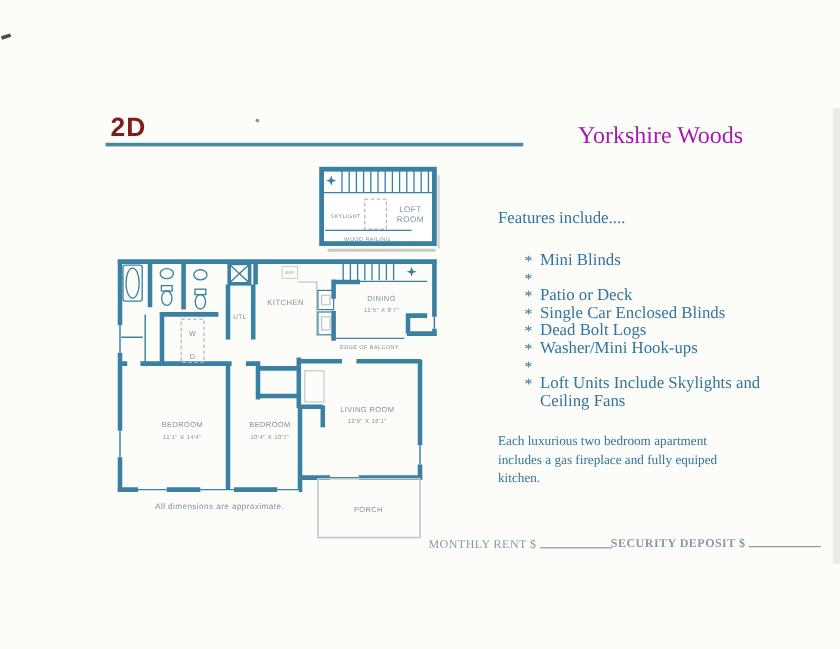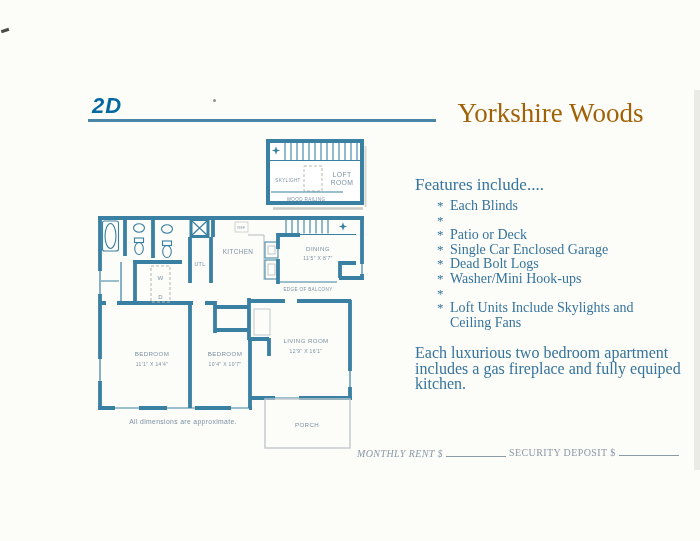--- a/index.html
+++ b/index.html
@@ -9,43 +9,43 @@
     font-family:"Liberation Serif",serif;
   }
   .scan-mark{position:absolute;background:#4a4a46;}
   #mark1{left:1px;top:29px;width:8px;height:2.5px;transform:rotate(-18deg);}
   #mark2{left:213px;top:99px;width:3px;height:3px;border-radius:50%;background:#90908a;}
   #edge-shade{position:absolute;right:0;top:90px;width:6px;height:380px;background:#ebebe6;}
 
   #plan-label{
     position:absolute;left:92px;top:93px;
     font-family:"Liberation Sans",sans-serif;font-weight:bold;
-    font-size:22px;color:#0369a1;letter-spacing:1px;font-style:italic;
+    font-size:22px;color:#7f1d1d;letter-spacing:1px;
   }
   #header-rule{position:absolute;left:88px;top:119px;width:348px;height:2.5px;background:#4a86a8;}
 
   #title{
     position:absolute;left:423px;top:95px;width:255px;
-    text-align:center;color:#a16207;font-size:27px;line-height:37px;
+    text-align:center;color:#a21caf;font-size:20px;line-height:37px;
   }
 
   #features{position:absolute;left:415px;top:175px;color:#36749c;}
-  #features-heading{font-size:17px;margin-bottom:4px;}
+  #features-heading{font-size:14px;margin-bottom:20px;}
   .feat-item{display:flex;margin-left:22px;font-size:14px;line-height:14.6px;}
   .bullet{width:13px;flex:0 0 13px;font-size:13px;}
   .feat-text{white-space:pre-line;}
 
   #description{
-    position:absolute;left:415px;top:345px;width:270px;
-    font-size:16px;line-height:15.5px;color:#36749c;white-space:pre-line;
+    position:absolute;left:415px;top:361px;width:270px;
+    font-size:11px;line-height:15.5px;color:#36749c;white-space:pre-line;
   }
 
   .blank-line{display:inline-block;height:10px;border-bottom:1.3px solid #8a99a6;vertical-align:baseline;margin-left:3px;}
-  #footer-rent{position:absolute;left:357px;top:446px;font-size:10px;color:#8a99a6;letter-spacing:.4px;font-style:italic;}
-  #footer-deposit{position:absolute;left:509px;top:445px;font-size:10px;color:#8a99a6;letter-spacing:.4px;}
+  #footer-rent{position:absolute;left:357px;top:446px;font-size:10px;color:#8a99a6;letter-spacing:.4px;}
+  #footer-deposit{position:absolute;left:509px;top:445px;font-size:10px;color:#8a99a6;letter-spacing:.4px;font-weight:bold;}
 
   #floorplan{position:absolute;left:85px;top:130px;}
   text{
     font-family:"Liberation Sans",sans-serif;
     fill:#7b92a3;letter-spacing:.35px;
   }
 </style>
 </head>
 <body>
 
@@ -57,32 +57,32 @@
 <div id="header-rule"></div>
 
 <div id="title">
   <div>Yorkshire Woods</div>
 </div>
 
 <div id="features">
   <div id="features-heading">Features include....</div>
   <div class="feat-item">
       <span class="bullet">*</span>
-      <span class="feat-text">Each Blinds</span>
+      <span class="feat-text">Mini Blinds</span>
     </div>
   <div class="feat-item">
       <span class="bullet">*</span>
     </div>
   <div class="feat-item">
       <span class="bullet">*</span>
       <span class="feat-text">Patio or Deck</span>
     </div>
   <div class="feat-item">
       <span class="bullet">*</span>
-      <span class="feat-text">Single Car Enclosed Garage</span>
+      <span class="feat-text">Single Car Enclosed Blinds</span>
     </div>
   <div class="feat-item">
       <span class="bullet">*</span>
       <span class="feat-text">Dead Bolt Logs</span>
     </div>
   <div class="feat-item">
       <span class="bullet">*</span>
       <span class="feat-text">Washer/Mini Hook-ups</span>
     </div>
   <div class="feat-item">

